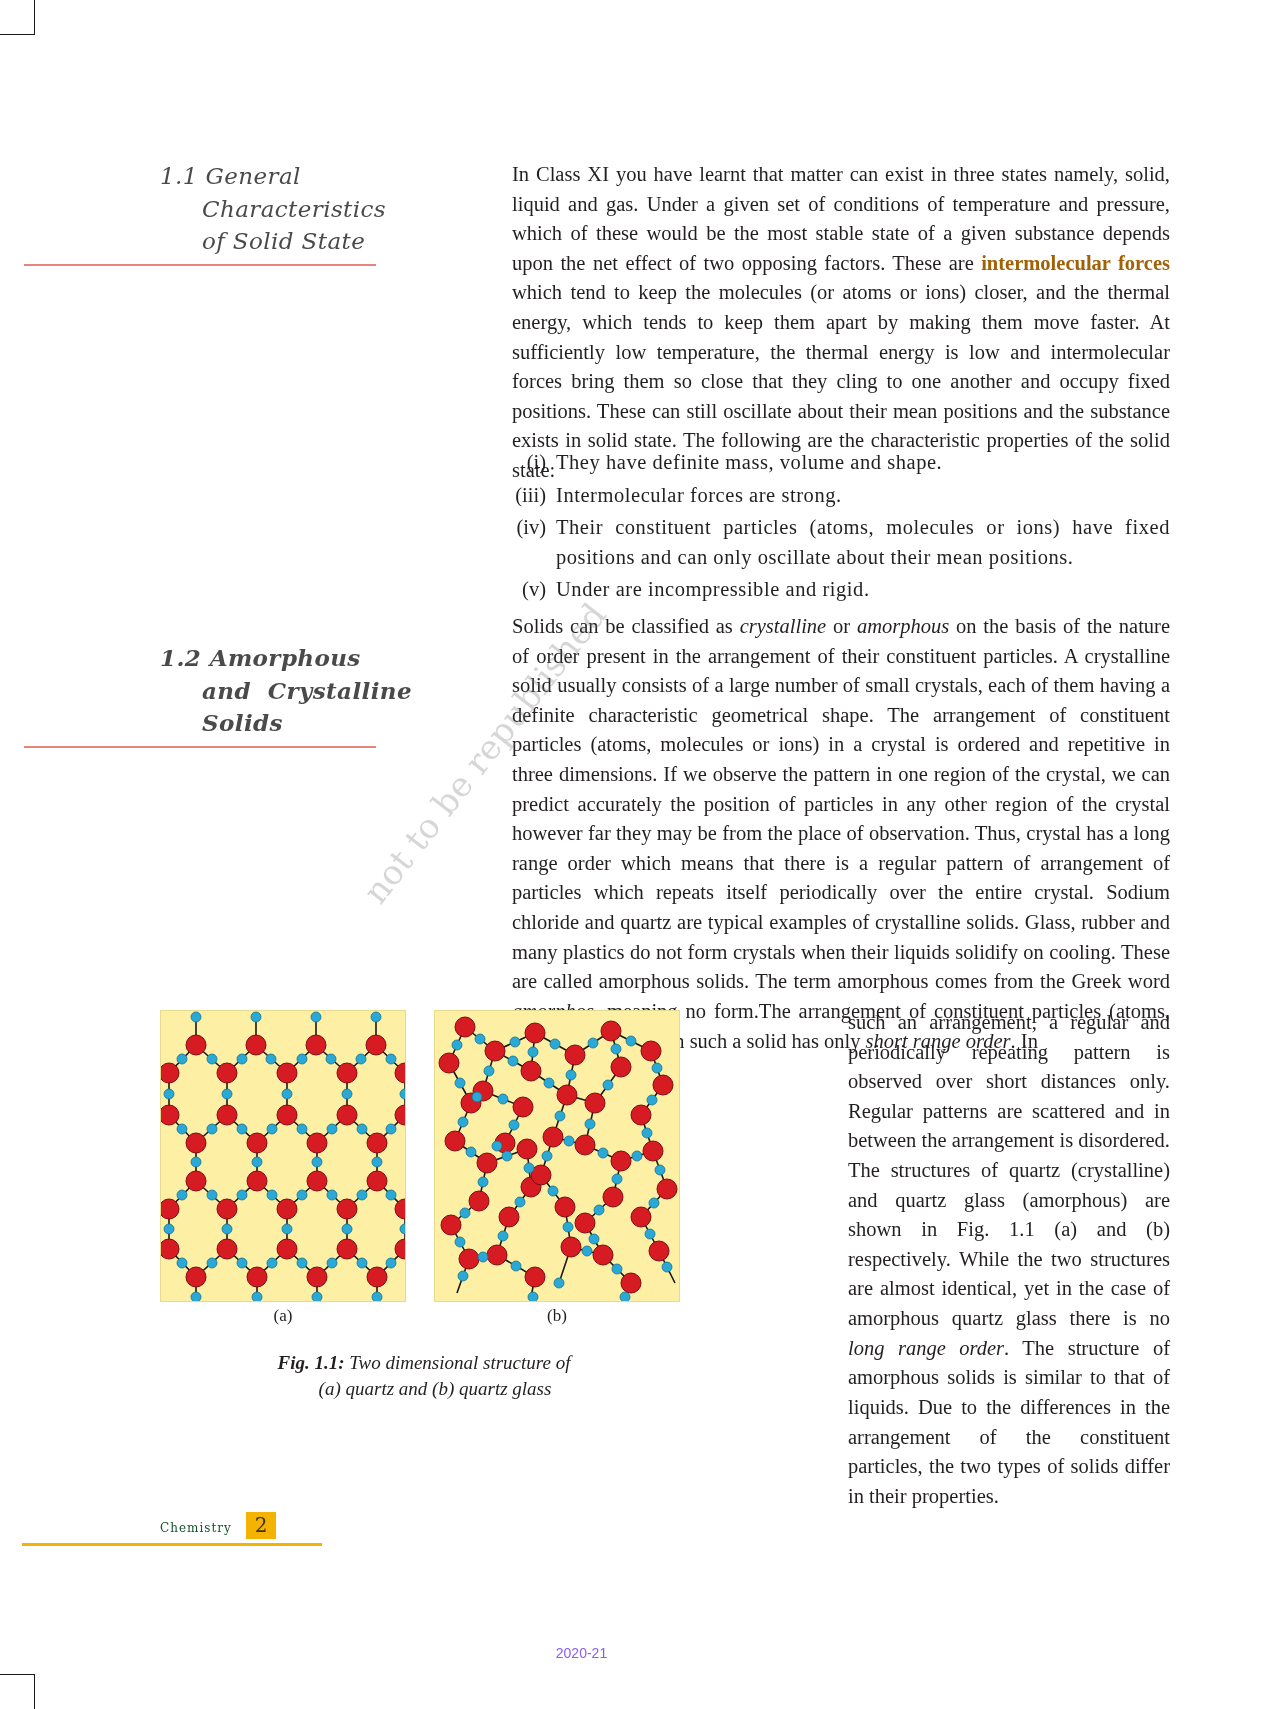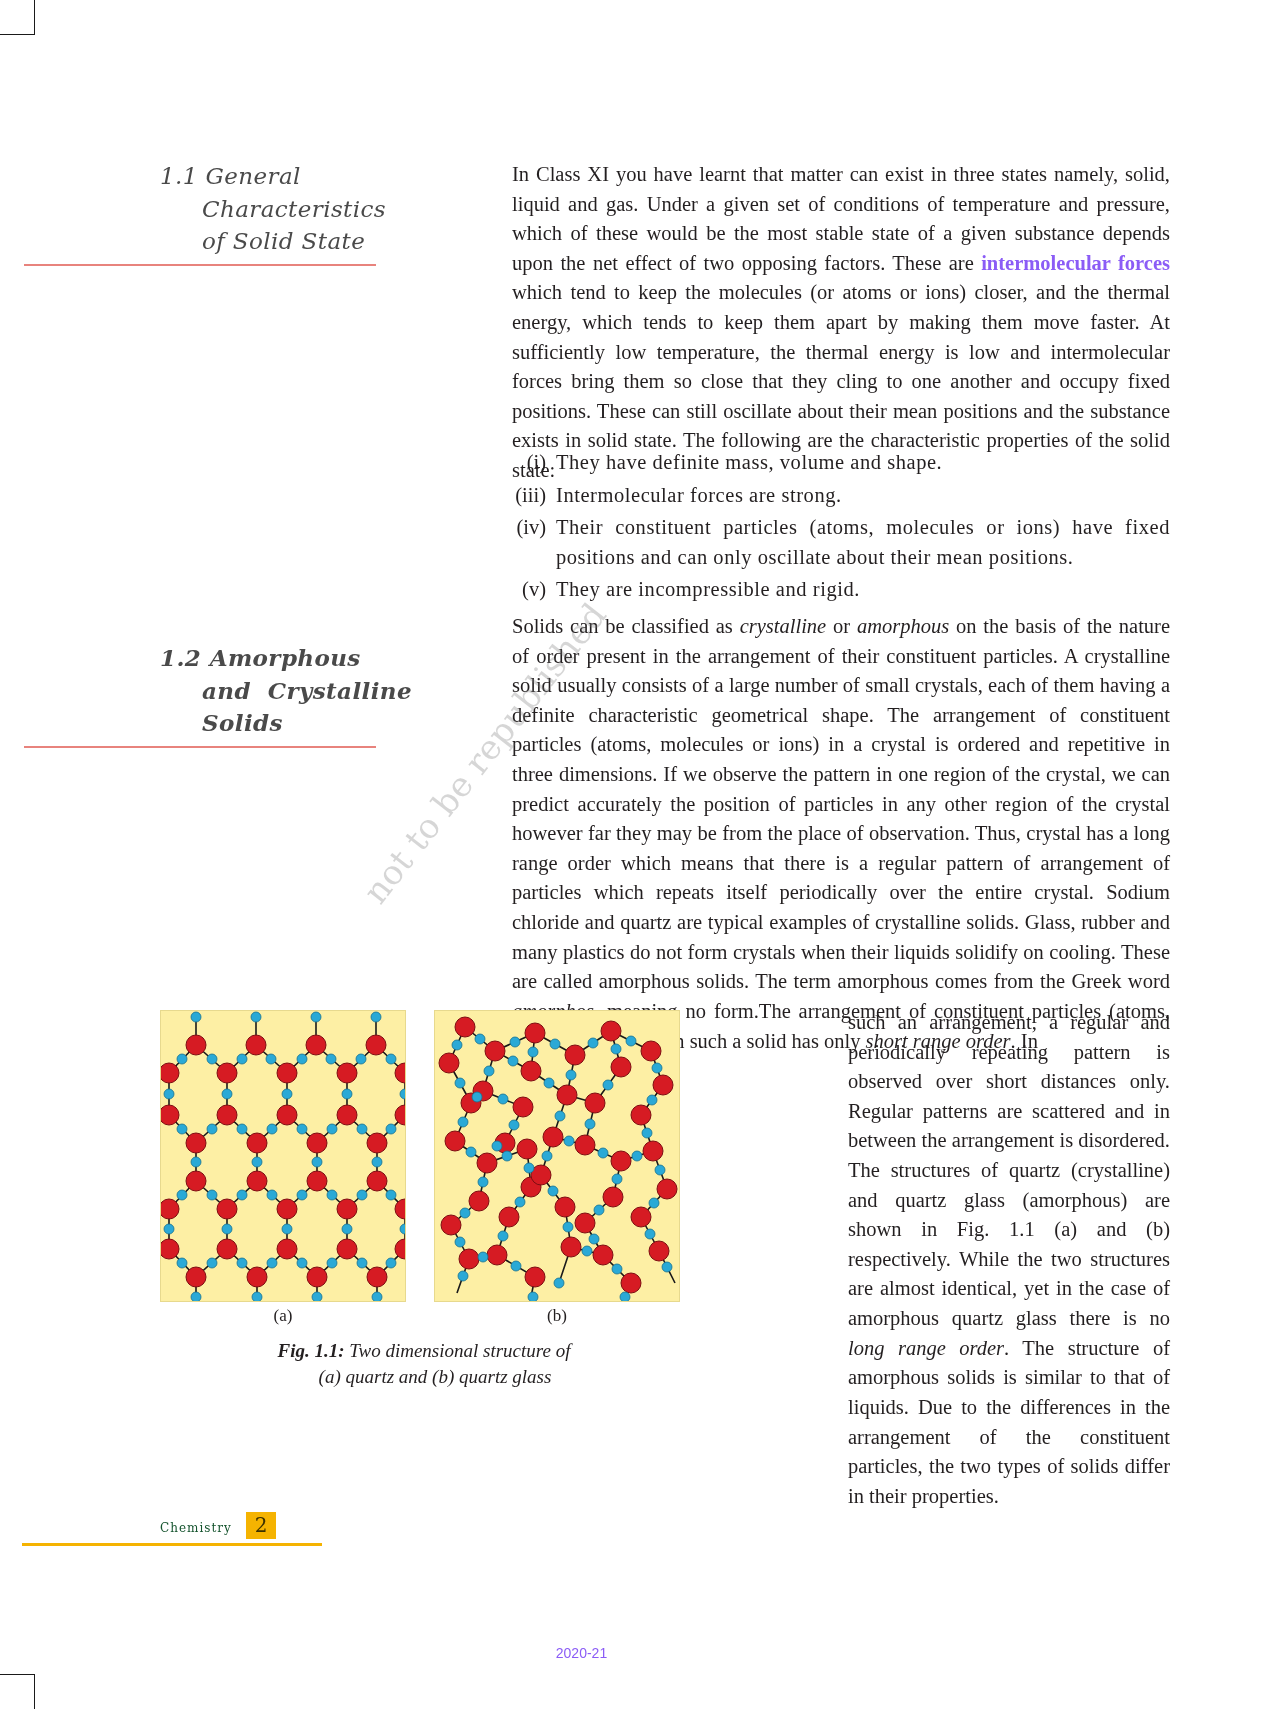--- a/index.html
+++ b/index.html
@@ -100,21 +100,21 @@
     padding-right: 10px;
     box-sizing: border-box;
   }
   .list-item .txt {
     flex: 1;
     text-align: justify;
     letter-spacing: 0.55px;
   }
   .list-item:last-child .txt { letter-spacing: 0.55px; }
 
-  b.bold { font-weight: bold; color: #8b5cf6; }
+  b.bold { font-weight: bold; color: #a16207; }
   i.it { font-style: italic; }
 
   
   .figs {
     position: absolute;
     left: 160px;
     top: 1010px;
     width: 520px;
   }
   .figrow {
@@ -133,21 +133,21 @@
     display: flex;
     gap: 28px;
     margin-top: 4px;
     font-size: 17px;
   }
   .figcaps span {
     width: 250px;
     text-align: center;
   }
   .figtitle {
-    margin-top: 12px;
+    margin-top: 24px;
     font-size: 19px;
     font-style: italic;
     text-align: center;
     line-height: 1.35;
     width: 528px;
   }
   .figtitle b { font-weight: bold; }
   .figtitle .l2 { display: block; padding-left: 22px; }
 
   
@@ -243,21 +243,21 @@
       <div class="list-item">
         <span class="mark">(iii)</span>
         <span class="txt">Intermolecular forces are strong.</span>
       </div>
       <div class="list-item">
         <span class="mark">(iv)</span>
         <span class="txt">Their constituent particles (atoms, molecules or ions) have fixed positions and can only oscillate about their mean positions.</span>
       </div>
       <div class="list-item">
         <span class="mark">(v)</span>
-        <span class="txt">They are incompressible and rigid.</span>
+        <span class="txt">Under are incompressible and rigid.</span>
       </div>
     </div>
 
     <div class="col" id="para2">
       <span>Solids can be classified as </span><i class="it">crystalline</i><span> or </span><i class="it">amorphous</i><span> on the basis of the nature of order present in the arrangement of their constituent particles. A crystalline solid usually consists of a large number of small crystals, each of them having a definite characteristic geometrical shape. The arrangement of constituent particles (atoms, molecules or ions) in a crystal is ordered and repetitive in three dimensions. If we observe the pattern in one region of the crystal, we can predict accurately the position of particles in any other region of the crystal however far they may be from the place of observation. Thus, crystal has a long range order which means that there is a regular pattern of arrangement of particles which repeats itself periodically over the entire crystal.  Sodium chloride and quartz are typical examples of crystalline solids. Glass, rubber and many plastics do not form crystals when their liquids solidify on cooling. These are called amorphous solids. The term amorphous comes from the Greek word </span><i class="it">amorphos</i><span>, meaning no form.The arrangement of constituent particles (atoms, molecules or ions) in such a solid has only </span><i class="it">short range order</i><span>. In</span>
     </div>
 
     <div class="col" id="para3">
       <span>such an arrangement, a regular and periodically repeating pattern is observed over short distances only. Regular patterns are scattered and in between the arrangement is disordered. The structures of quartz (crystalline) and quartz glass (amorphous) are shown in Fig. 1.1 (a) and (b) respectively.  While the two structures are almost identical, yet in the case of amorphous quartz glass there is no </span><i class="it">long range order</i><span>. The structure of amorphous solids is similar to that of liquids. Due to the differences in the arrangement of the constituent particles, the two types of solids differ in their properties.</span>
     </div>

